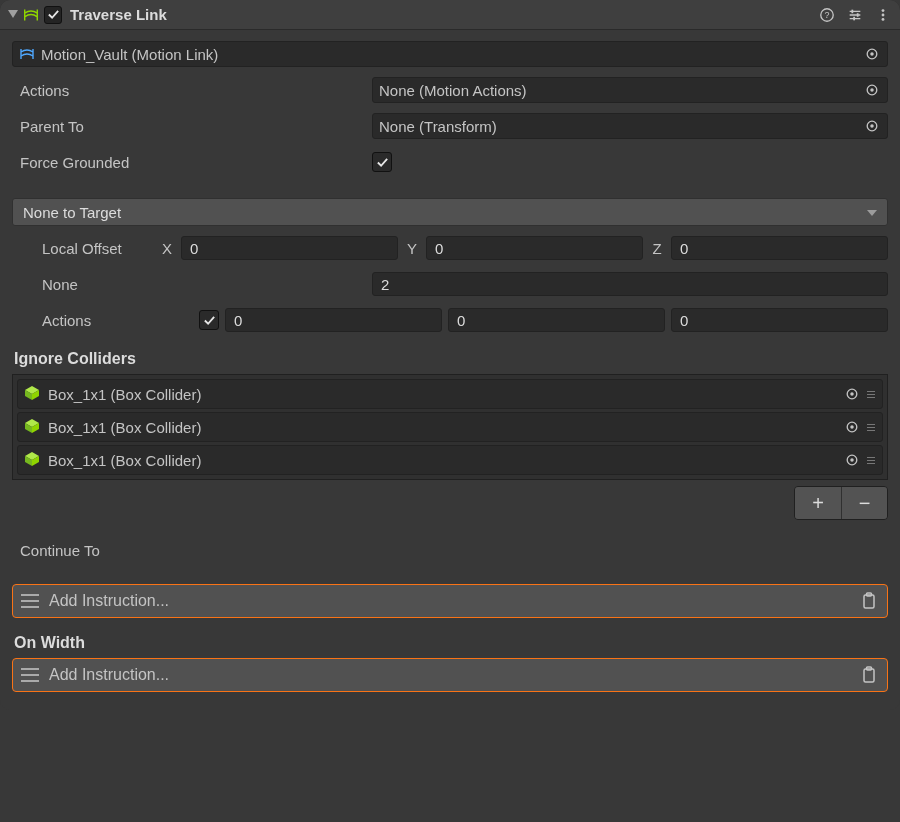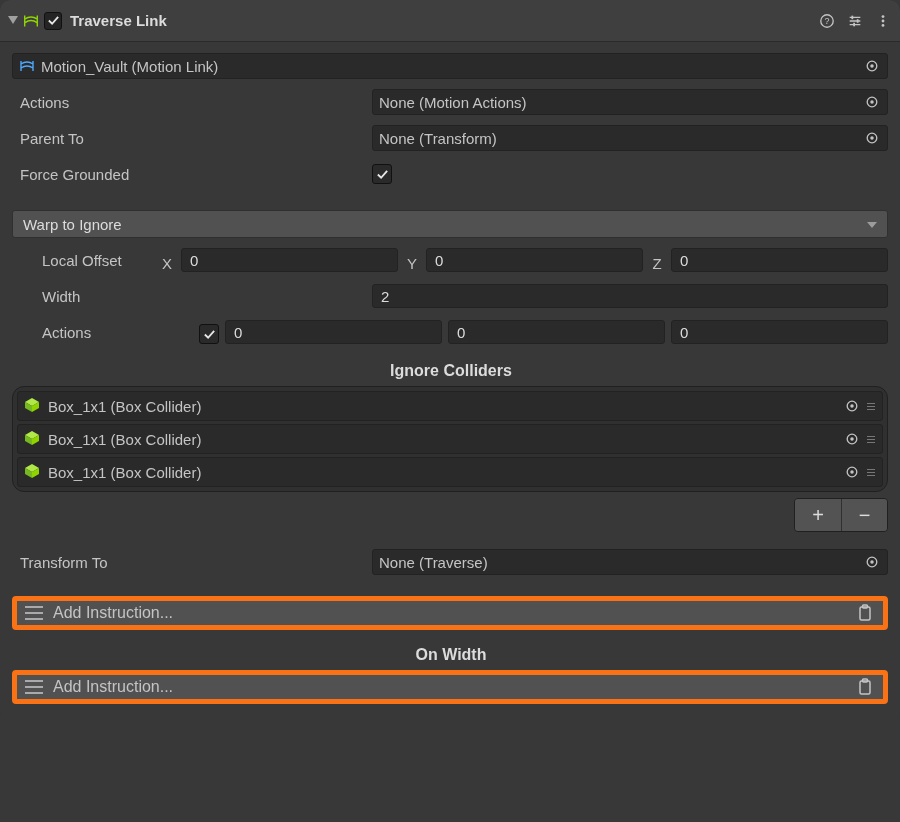--- a/index.html
+++ b/index.html
@@ -16,21 +16,21 @@
   .panel {
     background: #383838;
     border-radius: 10px;
     overflow: hidden;
   }
 
   
   .header {
     display: flex;
     align-items: center;
-    height: 42px;
+    height: 30px;
     padding: 0 8px 0 6px;
     background: #3f3f3f;
     border-bottom: 1px solid #2a2a2a;
   }
   .foldout {
     width: 14px; height: 14px;
     display: inline-flex; align-items: center; justify-content: center;
     color: #a0a0a0;
     margin-right: 2px;
   }
@@ -54,21 +54,21 @@
     flex: 1;
   }
   .hdr-icons { display: flex; gap: 10px; align-items: center; }
   .hdr-icon { width: 18px; height: 18px; display: inline-flex; align-items: center; justify-content: center; color: #c4c4c4; }
 
   
   .body { padding: 8px 12px 12px 12px; }
   .row { display: flex; align-items: center; min-height: 32px; margin-bottom: 4px; }
   .row .label { width: 360px; padding-left: 8px; color: #c4c4c4; font-size: 15px; }
   .row .label.indent { padding-left: 30px; }
-  .row .control { flex: 1; display: flex; align-items: flex-end; gap: 6px; }
+  .row .control { flex: 1; display: flex; align-items: center; gap: 6px; }
 
   .objfield {
     flex: 1;
     display: flex;
     align-items: center;
     background: #2a2a2a;
     border: 1px solid #222;
     border-radius: 3px;
     height: 26px;
     padding: 0 4px 0 6px;
@@ -116,26 +116,25 @@
     font-family: inherit;
     outline: none;
   }
   .axis-label { width: 16px; text-align: center; color: #c4c4c4; font-size: 15px; }
 
   .section-label {
     font-weight: 600;
     color: #dcdcdc;
     font-size: 16px;
     padding: 10px 0 6px 2px;
-    text-align: center;
   }
 
   .list-box {
     border: 1px solid #202020;
-    border-radius: 12px;
+    border-radius: 0;
     background: #303030;
     padding: 4px;
     display: flex; flex-direction: column; gap: 3px;
   }
   .list-item {
     display: flex; align-items: center;
     background: #2a2a2a;
     border: 1px solid #222;
     border-radius: 3px;
     height: 30px;
@@ -164,21 +163,21 @@
     color: #dcdcdc;
     font-size: 20px;
     display: inline-flex; align-items: center; justify-content: center;
     cursor: pointer;
   }
   .btn-group button + button { border-left: 1px solid #303030; }
 
   .instr-bar {
     display: flex; align-items: center;
     background: #515151;
-    border: 5px solid #f97316;
+    border: 1px solid #f97316;
     border-radius: 4px;
     height: 34px;
     padding: 0 8px;
     color: #c4c4c4;
     font-size: 16px;
     margin-bottom: 6px;
   }
   .instr-bar .hamburger { width: 18px; height: 14px; display: flex; flex-direction: column; justify-content: space-between; margin-right: 10px; }
   .instr-bar .hamburger span { height: 2px; background: #aaa; }
   .instr-bar .text { flex:1; }
@@ -295,21 +294,21 @@
             </svg>
         </span>
       </div>
     </div>
 
     <div class="spacer"></div>
 
     <div class="row">
       <div class="control">
         <div class="dropdown">
-          <span>Warp to Ignore</span>
+          <span>None to Target</span>
           <span class="dd-arrow">
             <svg viewBox="0 0 10 10" width="10" height="10">
                 <polygon points="0,2 10,2 5,8" fill="#9c9c9c"></polygon>
               </svg>
           </span>
         </div>
       </div>
     </div>
 
     <div class="row">
@@ -318,21 +317,21 @@
         <span class="axis-label">X</span>
         <input class="num-input" value="0" style="">
         <span class="axis-label">Y</span>
         <input class="num-input" value="0" style="">
         <span class="axis-label">Z</span>
         <input class="num-input" value="0" style="">
       </div>
     </div>
 
     <div class="row">
-      <div class="label indent">Width</div>
+      <div class="label indent">None</div>
       <div class="control">
         <input class="num-input" value="2" style="">
       </div>
     </div>
 
     <div class="row">
       <div class="label indent">Actions</div>
       <div class="control">
         <span class="check">
           <svg viewBox="0 0 14 14" width="13" height="13">
@@ -414,32 +413,21 @@
     <div class="list-buttons">
       <div class="btn-group">
         <button>+</button>
         <button>−</button>
       </div>
     </div>
 
     <div class="spacer"></div>
 
     <div class="row">
-      <div class="label">Transform To</div>
-      <div class="control">
-        <div class="objfield">
-          <span class="value">None (Traverse)</span>
-          <span class="picker">
-            <svg viewBox="0 0 16 16" width="14" height="14">
-                <circle cx="8" cy="8" r="5.5" fill="none" stroke="#c4c4c4" stroke-width="1.5"></circle>
-                <circle cx="8" cy="8" r="2" fill="#c4c4c4"></circle>
-              </svg>
-          </span>
-        </div>
-      </div>
+      <div class="label">Continue To</div>
     </div>
 
     <div class="spacer"></div>
 
     <div class="instr-bar">
       <span class="hamburger">
           <span></span>
           <span></span>
           <span></span>
         </span>

